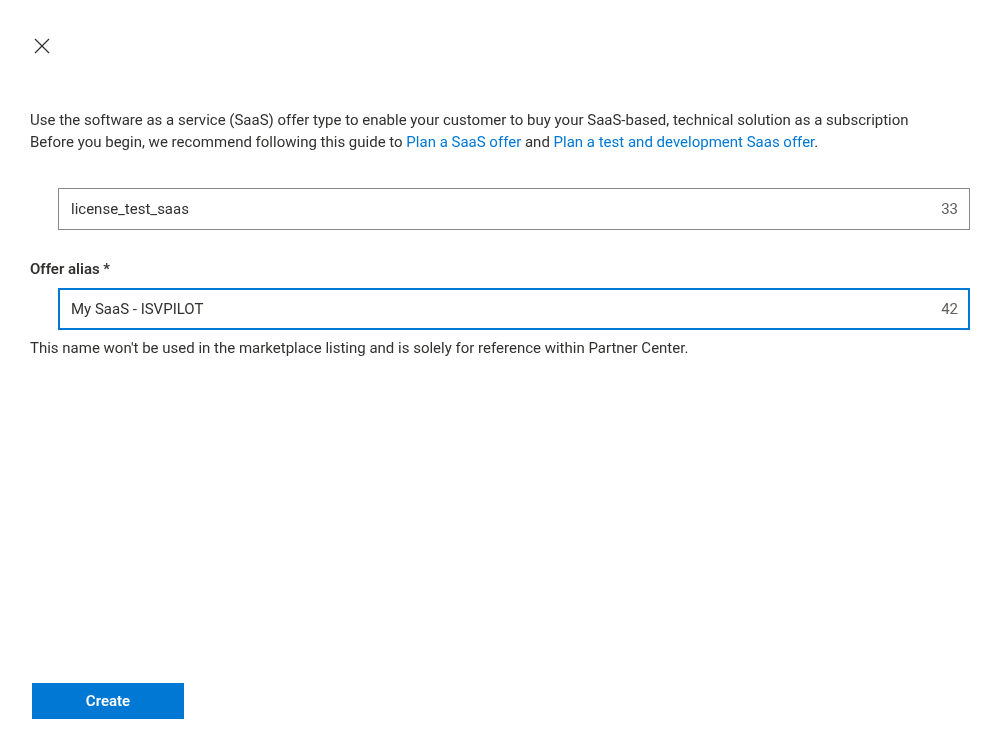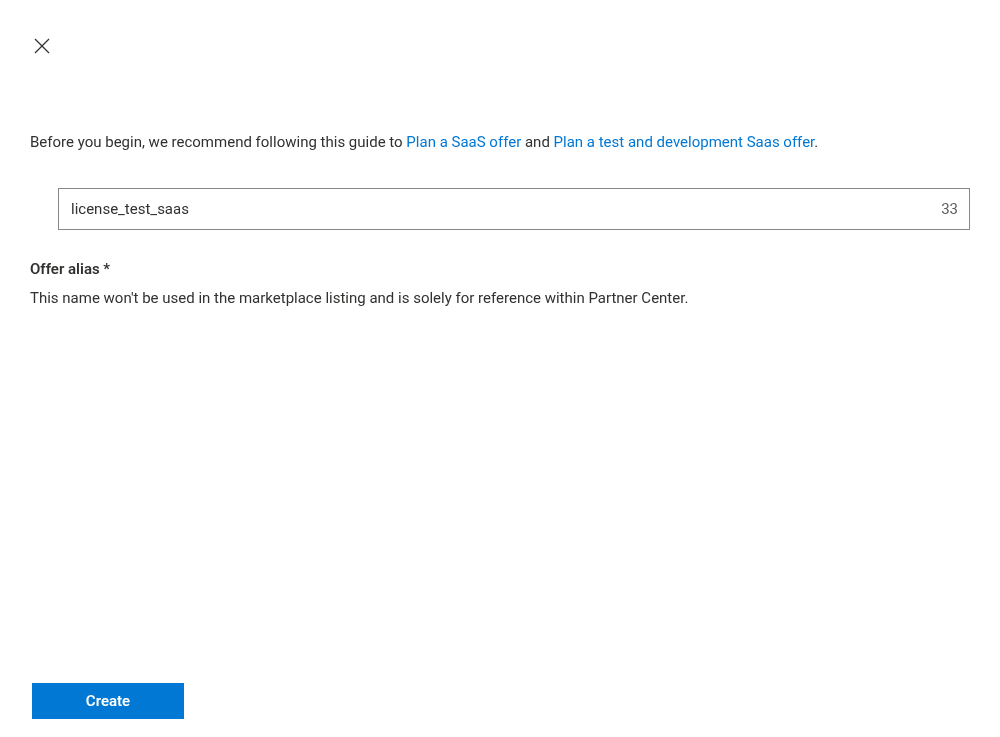--- a/index.html
+++ b/index.html
@@ -133,31 +133,35 @@
 <div class="header">
   <button class="close-btn">
     <svg viewBox="0 0 16 16" xmlns="http://www.w3.org/2000/svg">
       <line x1="1" y1="1" x2="15" y2="15" stroke="#323130" stroke-width="1.2"></line>
       <line x1="15" y1="1" x2="1" y2="15" stroke="#323130" stroke-width="1.2"></line>
     </svg>
   </button>
 </div>
 
 <div class="description">
-  <br>
+  <span>Use the software as a service (SaaS) offer type to enable your customer to buy your SaaS-based, technical solution as a subscription</span><br>
   <span>Before you begin, we recommend following this guide to </span><a href="#">Plan a SaaS offer</a><span> and </span><a href="#">Plan a test and development Saas offer</a><span>.</span>
 </div>
 
 <div class="field-group">
   <div class="input-wrapper">
     <input type="text" class="text-input" value="license_test_saas" style="">
     <span class="char-count">33</span>
   </div>
 </div>
 
 <div class="field-group">
   <label class="field-label">Offer alias *</label>
+  <div class="input-wrapper">
+    <input type="text" class="text-input focused" value="My SaaS - ISVPILOT" style="">
+    <span class="char-count">42</span>
+  </div>
   <div class="help-text">This name won't be used in the marketplace listing and is solely for reference within Partner Center.</div>
 </div>
 
 <div class="footer">
   <button class="btn btn-primary">Create</button>
 </div>
 
 </body></html>

